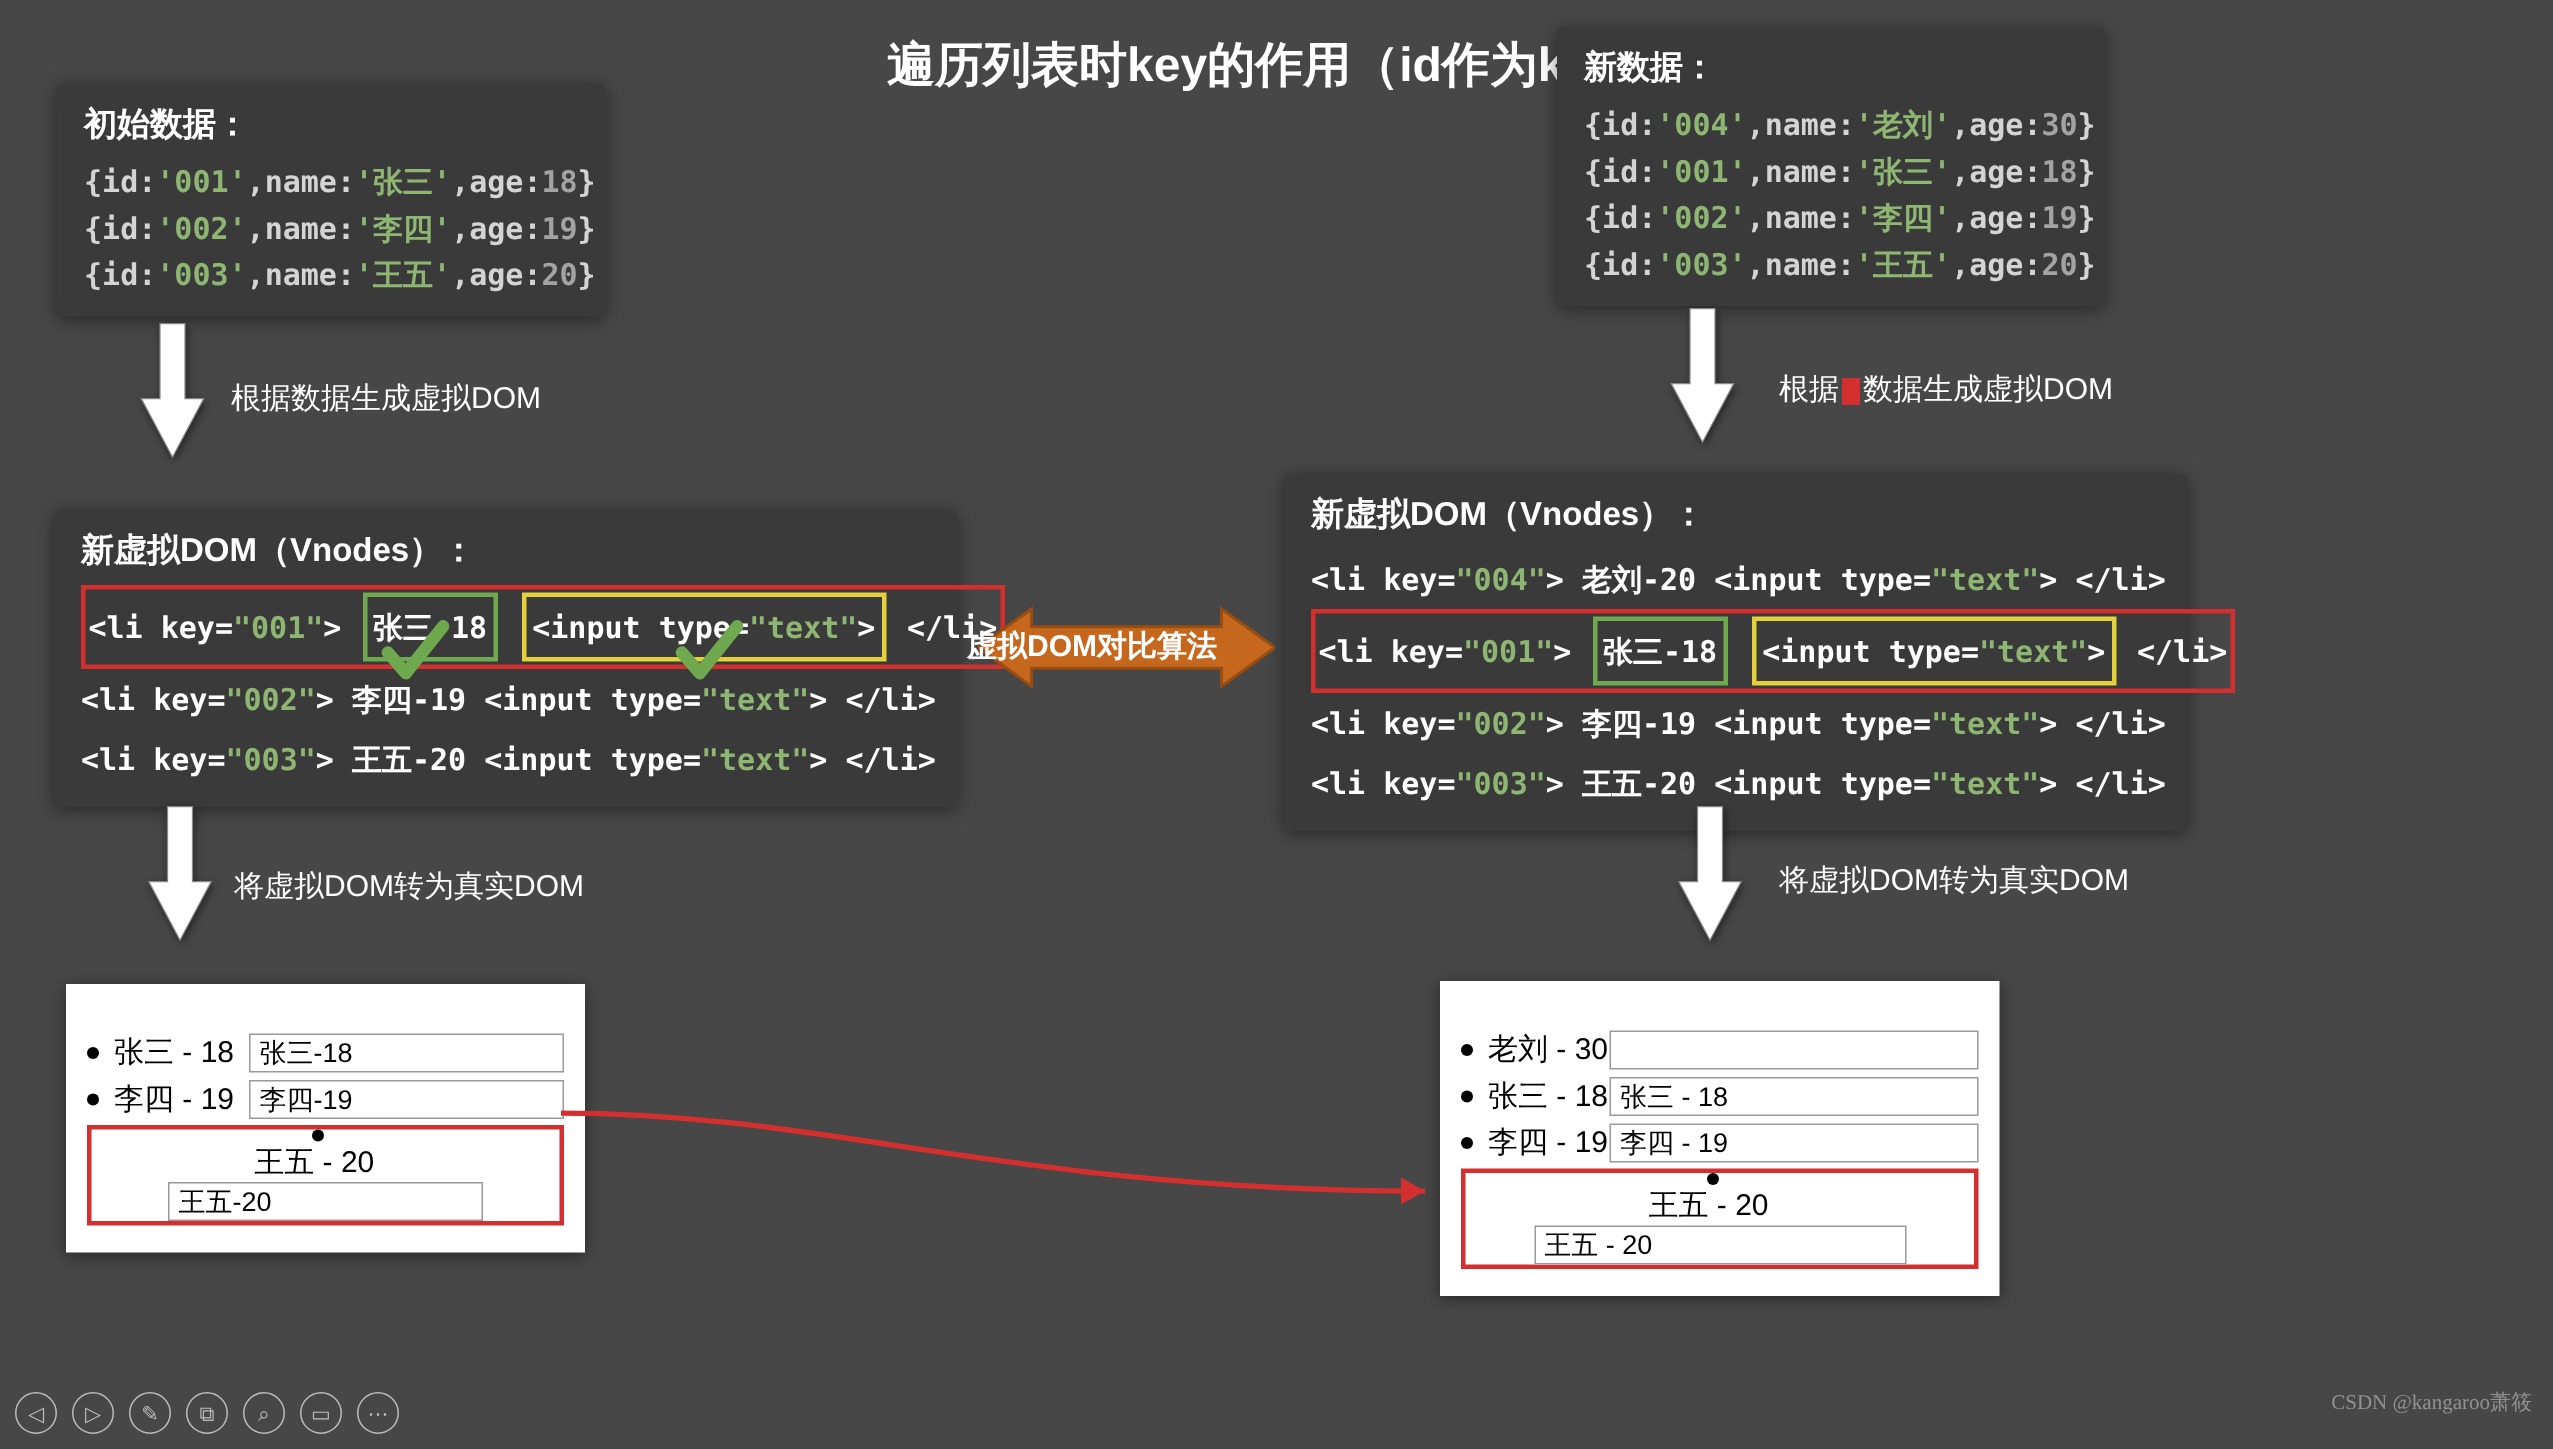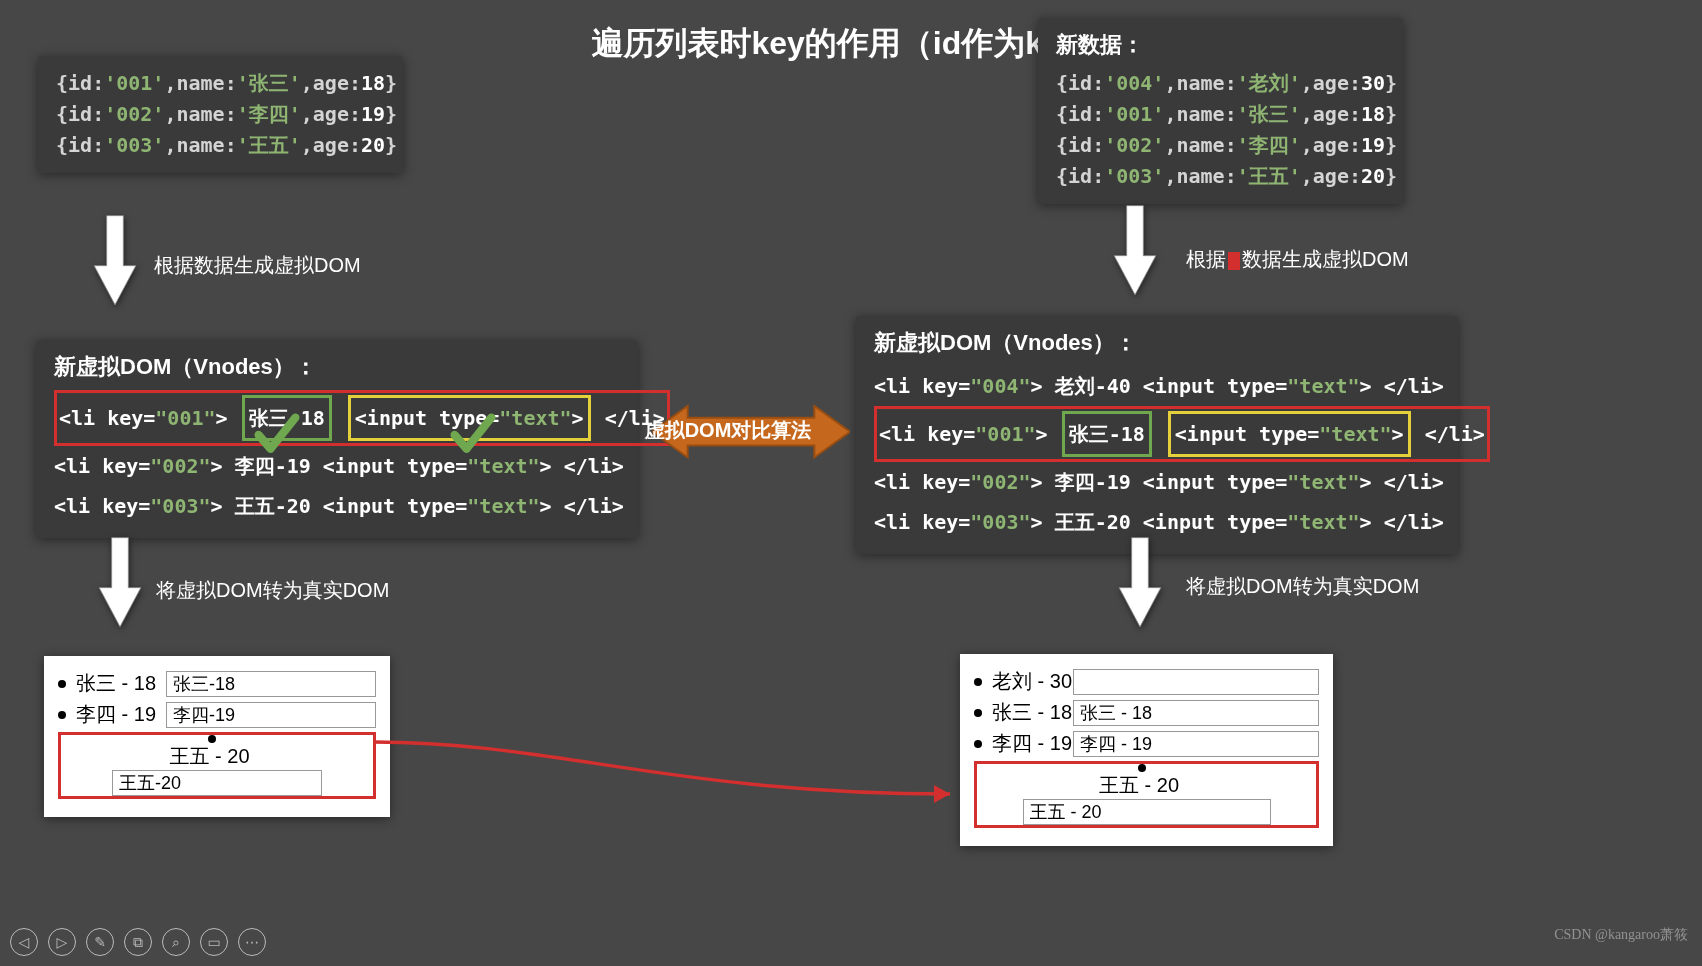--- a/index.html
+++ b/index.html
@@ -38,21 +38,21 @@
   }
   .code-line {
     font-size: 20px;
     line-height: 1.55;
     white-space: nowrap;
     font-weight: bold;
   }
   .punct { color: #d4d4d4; }
   .key   { color: #d4d4d4; }
   .str   { color: #8fb573; }
-  .num   { color: #ffffff; }
+  .num   { color: #a3a3a3; }
   .tag   { color: #ffffff; }
   .txt   { color: #fff; }
   .arrow-down {
     position: absolute;
     width: 50px;
     height: 95px;
   }
   .arrow-down svg { width: 100%; height: 100%; filter: drop-shadow(1px 2px 3px rgba(0,0,0,.5)); }
   .step-label {
     position: absolute;
@@ -97,21 +97,21 @@
     color:#fff;
     font-family:"Microsoft YaHei",sans-serif;
     z-index:3;
   }
 
   
   .realdom {
     position:absolute;
     background:#fff;
     color:#000;
-    padding:10px 14px 14px 14px;
+    padding:28px 14px 14px 14px;
     font-family:"Microsoft YaHei",sans-serif;
     box-shadow:0 2px 10px rgba(0,0,0,.45);
   }
   .realdom-row {
     display:flex;
     align-items:center;
     font-size:20px;
     margin:4px 0;
   }
   .bullet { width:8px; height:8px; background:#000; border-radius:50%; margin-right:10px; flex-shrink:0; }
@@ -164,20 +164,21 @@
     font-size:14px;
     font-family:Liberation Serif, serif;
   }
 </style>
 </head>
 <body>
 
 <div class="title">遍历列表时key的作用（id作为key）</div>
 
 <div class="panel" style="left:38px; top:56px; width:365px;">
+  <div class="panel-title">初始数据：</div>
   <div id="initialDataRows">
       <div class="code-line"><span class="punct">{</span><span class="key">id</span><span class="punct">:</span><span class="str">'001'</span><span class="punct">,</span><span class="key">name</span><span class="punct">:</span><span class="str">'张三'</span><span class="punct">,</span><span class="key">age</span><span class="punct">:</span><span class="num">18</span><span class="punct">}</span></div>
       <div class="code-line"><span class="punct">{</span><span class="key">id</span><span class="punct">:</span><span class="str">'002'</span><span class="punct">,</span><span class="key">name</span><span class="punct">:</span><span class="str">'李四'</span><span class="punct">,</span><span class="key">age</span><span class="punct">:</span><span class="num">19</span><span class="punct">}</span></div>
       <div class="code-line"><span class="punct">{</span><span class="key">id</span><span class="punct">:</span><span class="str">'003'</span><span class="punct">,</span><span class="key">name</span><span class="punct">:</span><span class="str">'王五'</span><span class="punct">,</span><span class="key">age</span><span class="punct">:</span><span class="num">20</span><span class="punct">}</span></div>
     </div>
 </div>
 
 <div class="panel" style="left:1038px; top:18px; width:365px;">
   <div class="panel-title">新数据：</div>
   <div id="newDataRows">
@@ -219,21 +220,21 @@
 </div>
 <div class="check" style="left:450px; top:412px;">
 <svg viewBox="0 0 50 50">
       <path d="M5 25 L18 40 L45 6" stroke="#6fa84f" stroke-width="9" fill="none" stroke-linecap="round" stroke-linejoin="round"></path>
     </svg>
 </div>
 
 <div class="panel" style="left:856px; top:316px; width:602px;">
   <div class="panel-title">新虚拟DOM（Vnodes）：</div>
   <div id="vnodesRight">
-      <div class="vnode-row"><span class="tag">&lt;li key=</span><span class="str">"004"</span><span class="tag">&gt;</span> <span class="txt">老刘-40</span> <span class="tag">&lt;input type=</span><span class="str">"text"</span><span class="tag">&gt;</span> <span class="tag">&lt;/li&gt;</span></div>
+      <div class="vnode-row"><span class="tag">&lt;li key=</span><span class="str">"004"</span><span class="tag">&gt;</span> <span class="txt">老刘-20</span> <span class="tag">&lt;input type=</span><span class="str">"text"</span><span class="tag">&gt;</span> <span class="tag">&lt;/li&gt;</span></div>
       <div class="vnode-row"><span class="box-red"><span class="tag">&lt;li key=</span><span class="str">"001"</span><span class="tag">&gt;</span> <span class="box-green"><span class="txt">张三-18</span></span> <span class="box-yellow"><span class="tag">&lt;input type=</span><span class="str">"text"</span><span class="tag">&gt;</span></span> <span class="tag">&lt;/li&gt;</span></span></div>
       <div class="vnode-row"><span class="tag">&lt;li key=</span><span class="str">"002"</span><span class="tag">&gt;</span> <span class="txt">李四-19</span> <span class="tag">&lt;input type=</span><span class="str">"text"</span><span class="tag">&gt;</span> <span class="tag">&lt;/li&gt;</span></div>
       <div class="vnode-row"><span class="tag">&lt;li key=</span><span class="str">"003"</span><span class="tag">&gt;</span> <span class="txt">王五-20</span> <span class="tag">&lt;input type=</span><span class="str">"text"</span><span class="tag">&gt;</span> <span class="tag">&lt;/li&gt;</span></div>
     </div>
 </div>
 
 <div class="diff-arrow">
 <svg viewBox="0 0 200 60">
   <path d="M0 30 L36 4 L36 16 L164 16 L164 4 L200 30 L164 56 L164 44 L36 44 L36 56 Z" fill="#c5681e" stroke="#9a4d10" stroke-width="2"></path>
 </svg>

